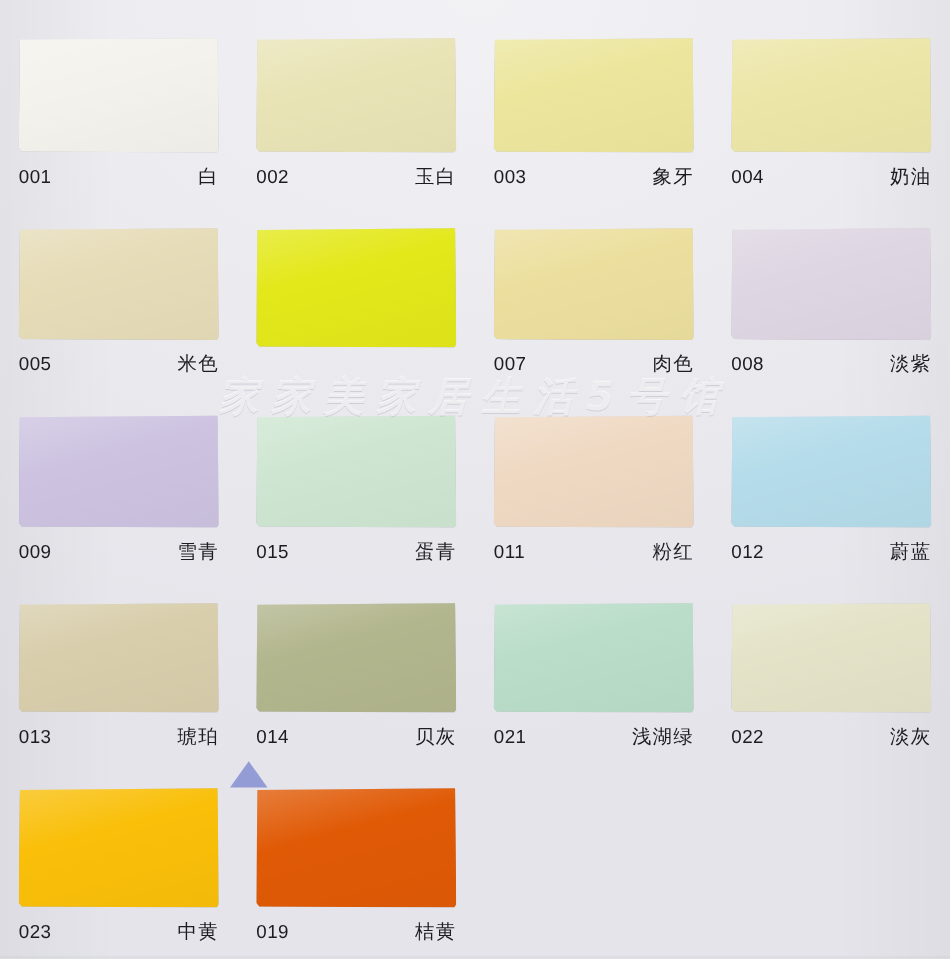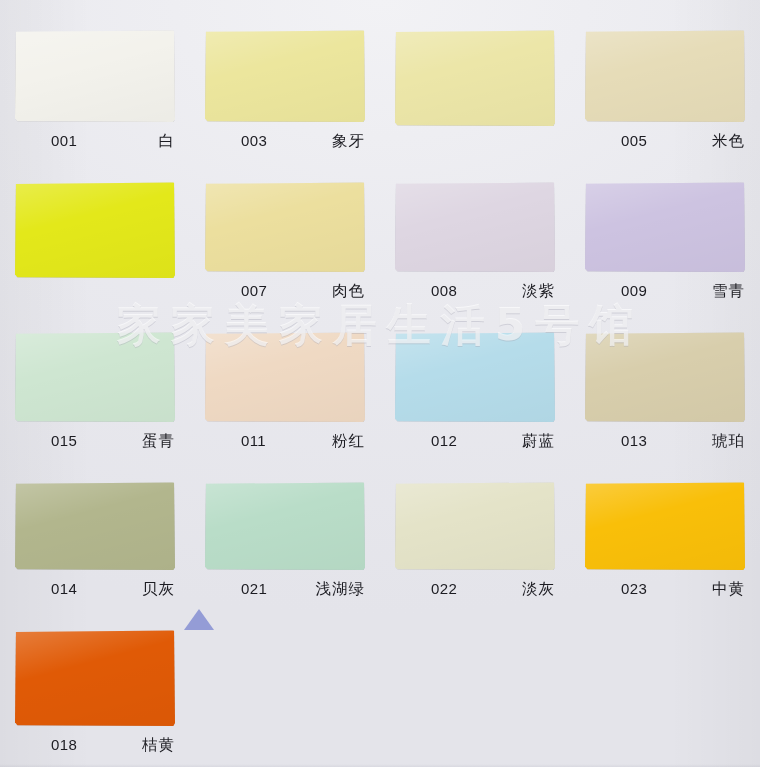--- a/index.html
+++ b/index.html
@@ -25,29 +25,30 @@
     background:linear-gradient(90deg,rgba(0,0,0,.035) 0%,rgba(0,0,0,0) 12%,rgba(0,0,0,0) 88%,rgba(0,0,0,.03) 100%);
     pointer-events:none;
   }
 
   
   #watermark{
     position:absolute;
     left:0;right:0;
     top:296px;
     text-align:center;
-    font-size:44px;
+    font-size:32px;
     letter-spacing:10px;
     font-weight:bold;
     color:rgba(255,255,255,.62);
     text-shadow:0 1px 0 rgba(160,160,175,.35);
     white-space:nowrap;
     pointer-events:none;
     z-index:3;
     font-family:"DejaVu Sans","Liberation Sans",sans-serif;
+    font-style:italic;
   }
 
   
   #grid{
     position:absolute;
     left:0;top:0;
     width:760px;height:767px;
     display:grid;
     grid-template-columns:repeat(4,190px);
     grid-template-rows:152px 150px 150px 148px 167px;
@@ -89,21 +90,20 @@
     margin-top:9px;
     display:flex;
     justify-content:space-between;
     align-items:baseline;
     font-size:15px;
     color:#1c1c22;
   }
   .code{
     letter-spacing:.4px;
     font-family:"Liberation Sans","DejaVu Sans",sans-serif;
-    margin-left:36px;
   }
   .cname{
     font-size:15.5px;
     letter-spacing:1px;
     font-weight:500;
     font-family:"DejaVu Sans","Liberation Sans",sans-serif;
   }
 
   
   #triangle{
@@ -135,31 +135,44 @@
       <div class="chip-wrap">
         <div class="chip" style="background: rgb(243, 242, 236);"></div>
       </div>
       <div class="label">
         <span class="code">001</span>
         <span class="cname">白</span>
       </div>
     </div>
     <div class="cell">
       <div class="chip-wrap">
+        <div class="chip" style="background: rgb(233, 228, 182);"></div>
+      </div>
+      <div class="label">
+        <span class="code">002</span>
+        <span class="cname">玉白</span>
+      </div>
+    </div>
+    <div class="cell">
+      <div class="chip-wrap">
         <div class="chip" style="background: rgb(236, 230, 157);"></div>
       </div>
       <div class="label">
         <span class="code">003</span>
         <span class="cname">象牙</span>
       </div>
     </div>
     <div class="cell">
       <div class="chip-wrap">
         <div class="chip" style="background: rgb(236, 230, 168);"></div>
       </div>
+      <div class="label">
+        <span class="code">004</span>
+        <span class="cname">奶油</span>
+      </div>
     </div>
     <div class="cell">
       <div class="chip-wrap">
         <div class="chip" style="background: rgb(230, 220, 184);"></div>
       </div>
       <div class="label">
         <span class="code">005</span>
         <span class="cname">米色</span>
       </div>
     </div>
@@ -265,20 +278,20 @@
       <div class="label">
         <span class="code">023</span>
         <span class="cname">中黄</span>
       </div>
     </div>
     <div class="cell">
       <div class="chip-wrap">
         <div class="chip" style="background: rgb(224, 90, 6);"></div>
       </div>
       <div class="label">
-        <span class="code">018</span>
+        <span class="code">019</span>
         <span class="cname">桔黄</span>
       </div>
     </div>
   </div>
 
 <div id="triangle"></div>
 <div id="bottom-edge"></div>
 
 </body></html>

